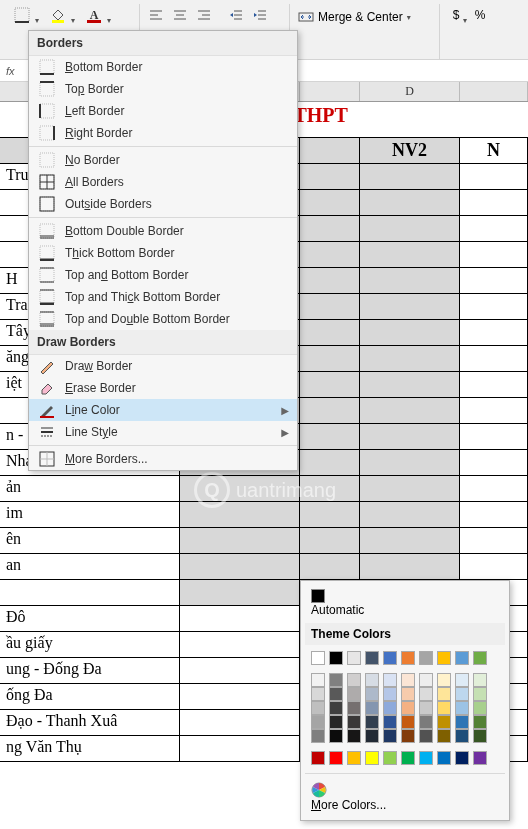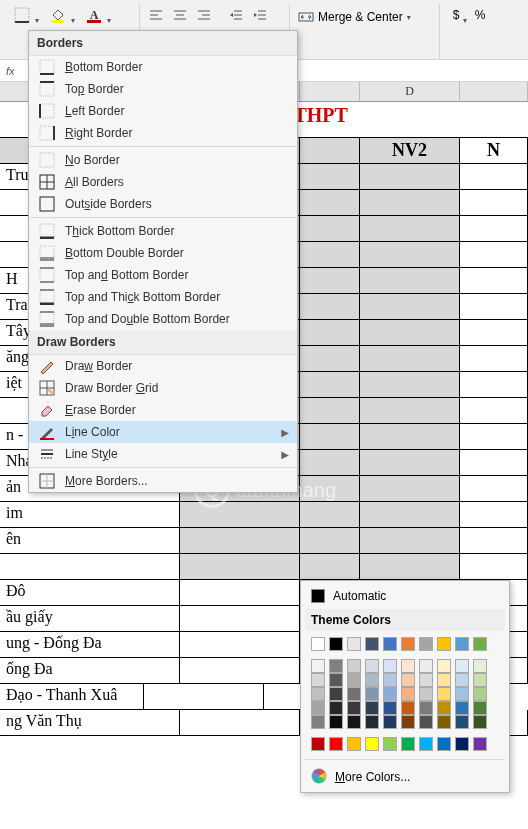--- a/index.html
+++ b/index.html
@@ -89,21 +89,21 @@
   top: 580px;
   left: 300px;
   width: 210px;
   background: #f6f6f6;
   border: 1px solid #b5b5b5;
   box-shadow: 2px 2px 6px rgba(0,0,0,0.25);
   z-index: 6;
   font-size: 12px;
   padding: 4px;
 }
-.cp-row { display: flex; align-items: flex-end; padding: 4px 6px; cursor: pointer; }
+.cp-row { display: flex; align-items: flex-start; padding: 4px 6px; cursor: pointer; flex-direction: column; }
 .swatch { width: 14px; height: 14px; border: 1px solid #888; margin-right: 8px; }
 .cp-title { font-weight: bold; padding: 4px 6px; background: #eee; margin: 2px 0; }
 .swatch-grid { display: grid; grid-template-columns: repeat(10, 16px); gap: 2px; padding: 4px 6px; }
 .sw { width: 14px; height: 14px; border: 1px solid #aaa; cursor: pointer; }
 
 .watermark {
   position: absolute;
   top: 460px; left: 165px;
   width: 200px; height: 60px;
   color: rgba(255,255,255,0.6);
@@ -337,20 +337,27 @@
         <div class="cell" style="width:68px"></div>
       </div>
       <div class="cell-row">
         <div class="cell" style="width:180px;border-left:none">ên</div>
         <div class="cell sel" style="width:120px"></div>
         <div class="cell sel" style="width:60px;text-align:right"></div>
         <div class="cell sel" style="width:100px"></div>
         <div class="cell" style="width:68px"></div>
       </div>
       <div class="cell-row">
+        <div class="cell" style="width:180px;border-left:none">an</div>
+        <div class="cell sel" style="width:120px"></div>
+        <div class="cell sel" style="width:60px;text-align:right"></div>
+        <div class="cell sel" style="width:100px"></div>
+        <div class="cell" style="width:68px"></div>
+      </div>
+      <div class="cell-row">
         <div class="cell" style="width:180px;border-left:none"></div>
         <div class="cell sel" style="width:120px"></div>
         <div class="cell sel" style="width:60px;text-align:right"></div>
         <div class="cell sel" style="width:100px"></div>
         <div class="cell" style="width:68px"></div>
       </div>
       <div class="cell-row">
         <div class="cell" style="width:180px;border-left:none">Đô</div>
         <div class="cell " style="width:120px"></div>
         <div class="cell " style="width:60px;text-align:right"></div>
@@ -372,21 +379,21 @@
         <div class="cell" style="width:68px"></div>
       </div>
       <div class="cell-row">
         <div class="cell" style="width:180px;border-left:none">ống Đa</div>
         <div class="cell " style="width:120px"></div>
         <div class="cell " style="width:60px;text-align:right">37</div>
         <div class="cell " style="width:100px"></div>
         <div class="cell" style="width:68px"></div>
       </div>
       <div class="cell-row">
-        <div class="cell" style="width:144px;border-left:none">Đạo - Thanh Xuâ</div>
+        <div class="cell" style="width:180px;border-left:none">Đạo - Thanh Xuâ</div>
         <div class="cell " style="width:120px"></div>
         <div class="cell " style="width:60px;text-align:right">40</div>
         <div class="cell " style="width:100px"></div>
         <div class="cell" style="width:68px"></div>
       </div>
       <div class="cell-row">
         <div class="cell" style="width:180px;border-left:none">ng Văn Thụ</div>
         <div class="cell " style="width:120px"></div>
         <div class="cell " style="width:60px;text-align:right">39</div>
         <div class="cell " style="width:100px"></div>
@@ -465,34 +472,34 @@
         </span>
         <span>Out<span class="underline">s</span>ide Borders</span>
       </div>
     </div>
   <div class="sep"></div>
   <div id="menu-s3">
       <div class="menu-item">
         <span class="menu-icon">
           <svg width="16" height="16">
             <rect x="1" y="1" width="14" height="14" fill="none" stroke="#bbb" stroke-dasharray="1 1"></rect>
-            <line x1="1" y1="15" x2="15" y2="15" stroke="#333" stroke-width="3"></line>
-          </svg>
-        </span>
-        <span>T<span class="underline">h</span>ick Bottom Border</span>
-      </div>
-      <div class="menu-item">
-        <span class="menu-icon">
-          <svg width="16" height="16">
-            <rect x="1" y="1" width="14" height="14" fill="none" stroke="#bbb" stroke-dasharray="1 1"></rect>
             <line x1="1" y1="13" x2="15" y2="13" stroke="#333"></line>
             <line x1="1" y1="15" x2="15" y2="15" stroke="#333"></line>
           </svg>
         </span>
         <span><span class="underline">B</span>ottom Double Border</span>
+      </div>
+      <div class="menu-item">
+        <span class="menu-icon">
+          <svg width="16" height="16">
+            <rect x="1" y="1" width="14" height="14" fill="none" stroke="#bbb" stroke-dasharray="1 1"></rect>
+            <line x1="1" y1="15" x2="15" y2="15" stroke="#333" stroke-width="3"></line>
+          </svg>
+        </span>
+        <span>T<span class="underline">h</span>ick Bottom Border</span>
       </div>
       <div class="menu-item">
         <span class="menu-icon">
           <svg width="16" height="16">
             <rect x="1" y="1" width="14" height="14" fill="none" stroke="#bbb" stroke-dasharray="1 1"></rect>
             <line x1="1" y1="1" x2="15" y2="1" stroke="#333"></line>
             <line x1="1" y1="15" x2="15" y2="15" stroke="#333"></line>
           </svg>
         </span>
         <span>Top an<span class="underline">d</span> Bottom Border</span>
@@ -521,31 +528,20 @@
     </div>
   <div class="menu-title">Draw Borders</div>
   <div id="menu-s4">
       <div class="menu-item">
         <span class="menu-icon">
           <svg width="16" height="16">
             <path d="M2 14 L12 4 L14 6 L4 16 Z" fill="#f4b183" stroke="#555"></path>
           </svg>
         </span>
         <span>Dra<span class="underline">w</span> Border</span>
-      </div>
-      <div class="menu-item">
-        <span class="menu-icon">
-          <svg width="16" height="16">
-            <rect x="1" y="1" width="14" height="14" fill="none" stroke="#555"></rect>
-            <line x1="8" y1="1" x2="8" y2="15" stroke="#555"></line>
-            <line x1="1" y1="8" x2="15" y2="8" stroke="#555"></line>
-            <path d="M9 9 L14 14" stroke="#f4b183" stroke-width="3"></path>
-          </svg>
-        </span>
-        <span>Draw Border <span class="underline">G</span>rid</span>
       </div>
       <div class="menu-item">
         <span class="menu-icon">
           <svg width="16" height="16">
             <path d="M3 10 L9 4 L13 8 L7 14 L3 14 Z" fill="#f8bbd0" stroke="#555"></path>
           </svg>
         </span>
         <span><span class="underline">E</span>rase Border</span>
       </div>
       <div class="menu-item hl">

